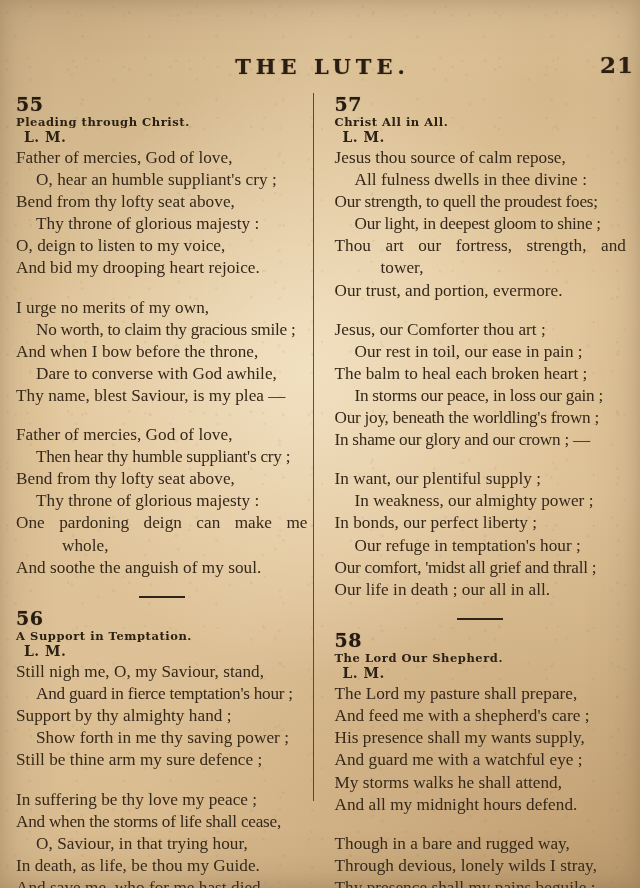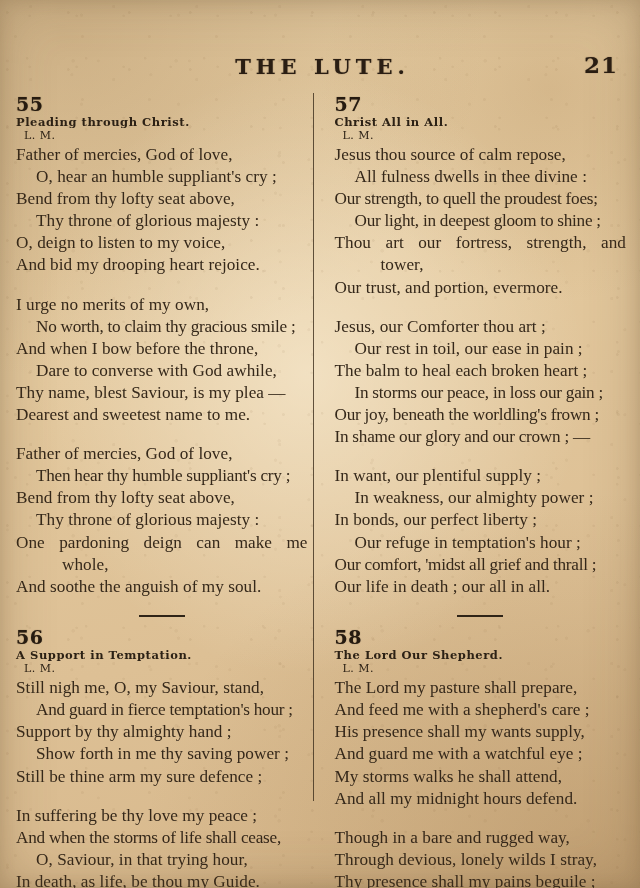--- a/index.html
+++ b/index.html
@@ -63,21 +63,21 @@
     font-family: "DejaVu Serif", "Liberation Serif", serif;
     font-weight: 700;
     font-size: 21px;
     letter-spacing: 5px;
     text-indent: 5px;
     color: #2a1e13;
     text-shadow: 0 0 1.1px rgba(42,30,19,0.55);
   }
   .folio {
     position: absolute;
-    right: 22px;
+    right: 6px;
     top: -3px;
     font-family: "DejaVu Serif", "Liberation Serif", serif;
     font-weight: 700;
     font-size: 23px;
     letter-spacing: 1px;
     color: #2a1e13;
     text-shadow: 0 0 1.1px rgba(42,30,19,0.5);
   }
 
   
@@ -134,22 +134,22 @@
     text-align: center;
     font-family: "DejaVu Serif", "Liberation Serif", serif;
     font-size: 11.5px;
     font-weight: 600;
     letter-spacing: 0.55px;
     color: #2c2115;
   }
   .hymn-meter {
     flex: none;
     font-family: "DejaVu Serif", "Liberation Serif", serif;
-    font-size: 11px;
-    font-weight: 400;
+    font-size: 14px;
+    font-weight: 700;
     letter-spacing: 0.5px;
     color: #2c2115;
     padding-left: 8px;
   }
 
   .stanza { margin: 0 0 17px 0; }
   .stanza:last-child { margin-bottom: 0; }
 
   .vline {
     font-size: 17.2px;
@@ -195,21 +195,20 @@
             <div class="vline indent">Thy throne of glorious majesty :</div>
             <div class="vline">O, deign to listen to my voice,</div>
             <div class="vline">And bid my drooping heart rejoice.</div>
           </div>
           <div class="stanza">
             <div class="vline">I urge no merits of my own,</div>
             <div class="vline indent tight">No worth, to claim thy gracious smile ;</div>
             <div class="vline">And when I bow before the throne,</div>
             <div class="vline indent">Dare to converse with God awhile,</div>
             <div class="vline">Thy name, blest Saviour, is my plea —</div>
-            <div class="vline">Dearest and sweetest name to me.</div>
           </div>
           <div class="stanza">
             <div class="vline">Father of mercies, God of love,</div>
             <div class="vline indent tight">Then hear thy humble suppliant's cry ;</div>
             <div class="vline">Bend from thy lofty seat above,</div>
             <div class="vline indent">Thy throne of glorious majesty :</div>
             <div class="vline justify">One pardoning deign can make me</div>
             <div class="vline runover">whole,</div>
             <div class="vline">And soothe the anguish of my soul.</div>
           </div>

